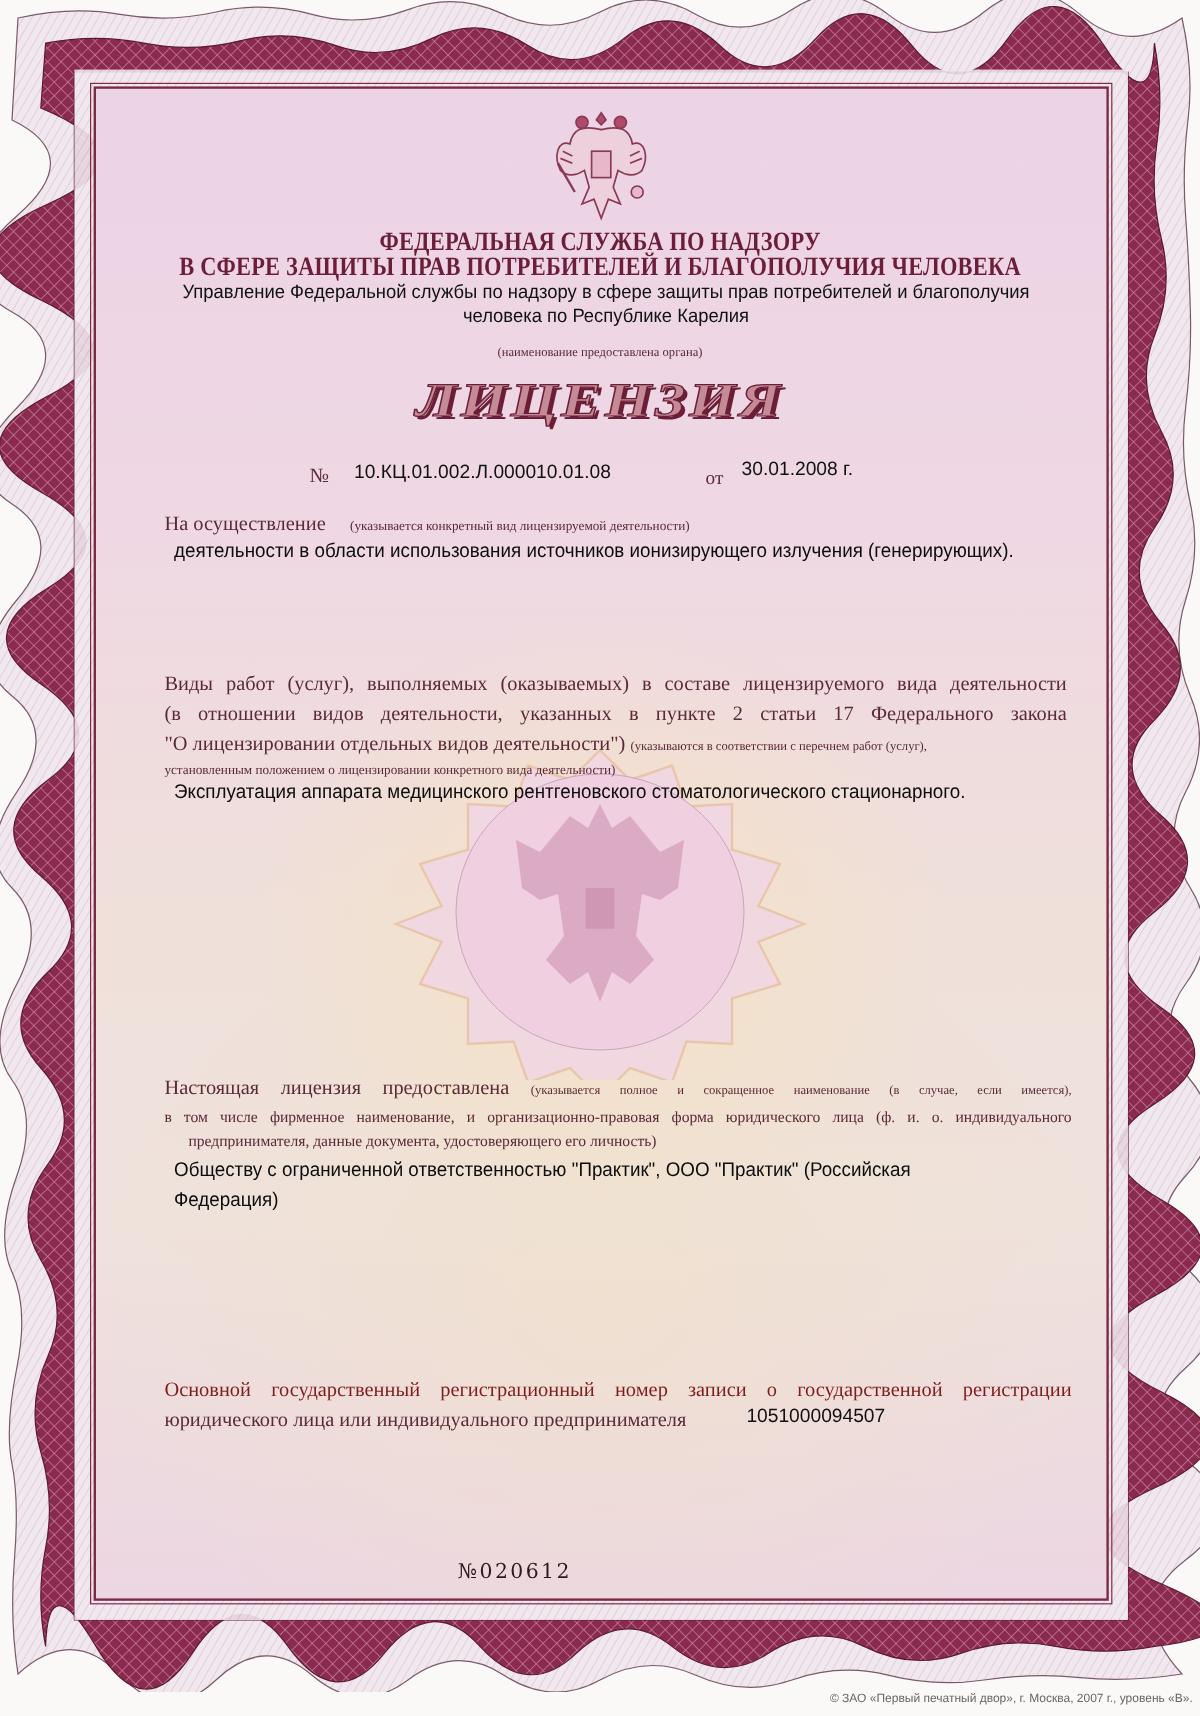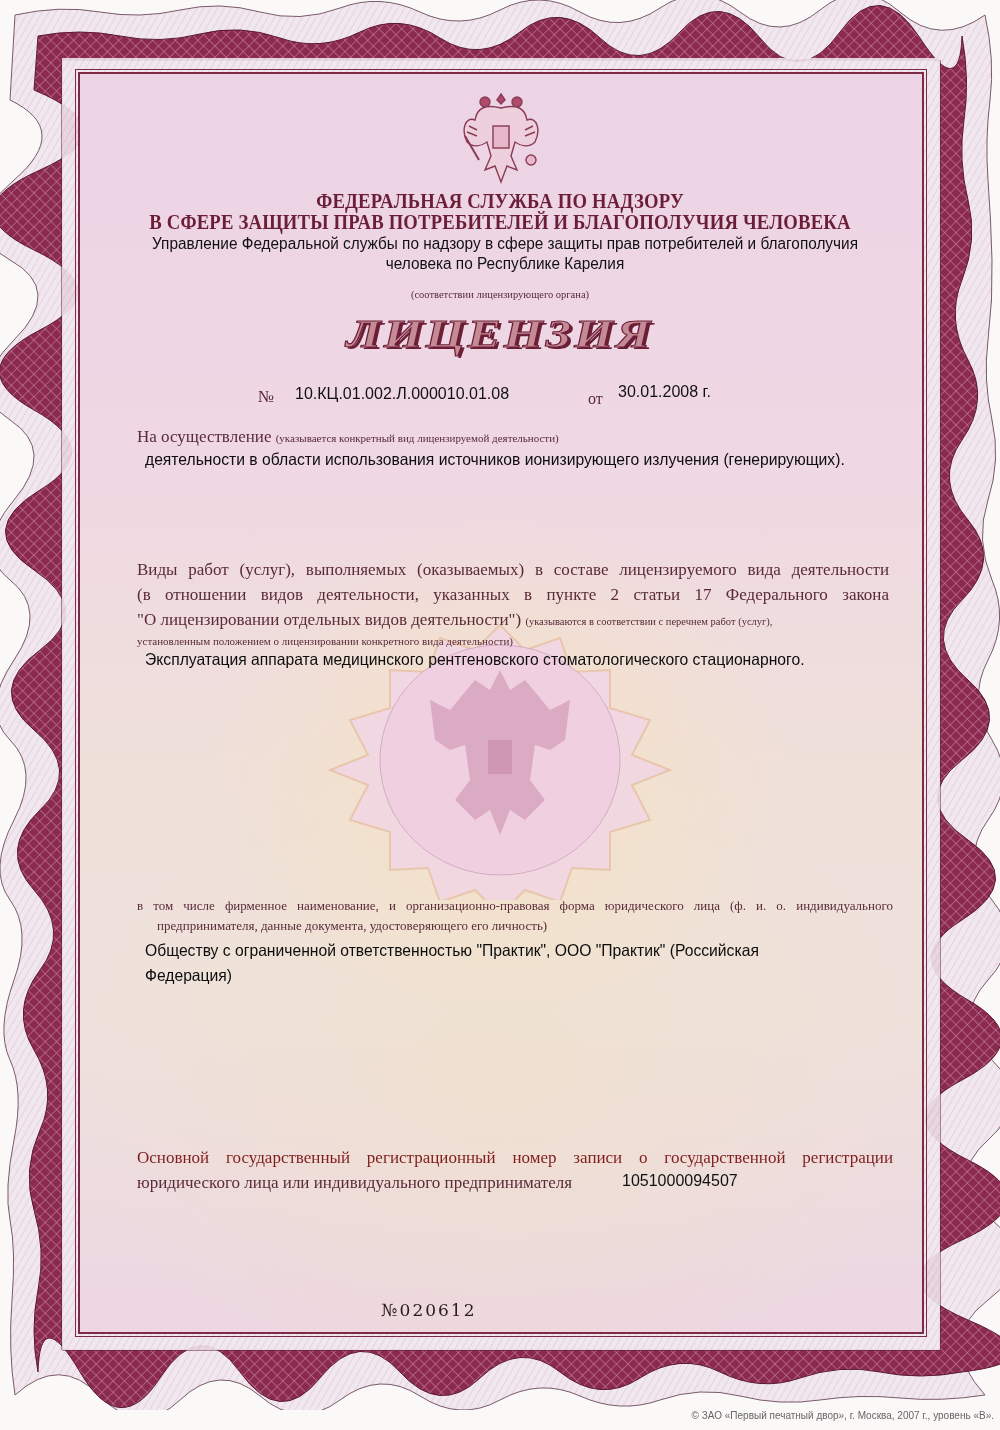--- a/index.html
+++ b/index.html
@@ -72,21 +72,21 @@
       position: absolute; left: 330px; top: 9px; font-family: "Liberation Serif", serif;
       font-size: 16px; color: #5a2a38; text-align: right;
     }
     .date-value {
       position: absolute; left: 360px; top: 2px; font-family: "Liberation Sans", sans-serif;
       font-size: 16px; color: #111;
     }
 
     .section { position: absolute; left: 137px; width: 760px; }
     .lbl { font-family: "Liberation Serif", serif; font-size: 17px; color: #5a2a38; transform-origin: left; }
-    .lbl .hint { font-size: 11px; }
+    .lbl .hint { font-size: 11px; margin-left: 16px; }
     .fill {
       font-family: "Liberation Sans", sans-serif; font-size: 16.5px; color: #0d0d0d;
       transform: scaleX(0.95); transform-origin: left; white-space: nowrap;
     }
 
     .s1 { top: 427px; }
     .s1 .fill { margin-top: 3px; margin-left: 8px; }
 
     .s2 { top: 557px; }
     .s2 .lbl-line { font-family: "Liberation Serif", serif; font-size: 17px; color: #5a2a38; line-height: 25px; text-align: justify; text-align-last: justify; width: 752px; }
@@ -170,21 +170,21 @@
       <circle cx="76" cy="74" r="5" fill="#e6b8ca"></circle>
       <path d="M14,40 L22,44 M12,46 L22,50 M70,44 L78,40 M70,50 L80,46"></path>
     </g>
   </svg>
 
   <div class="title1">ФЕДЕРАЛЬНАЯ СЛУЖБА ПО НАДЗОРУ</div>
   <div class="title2">В СФЕРЕ ЗАЩИТЫ ПРАВ ПОТРЕБИТЕЛЕЙ И БЛАГОПОЛУЧИЯ  ЧЕЛОВЕКА</div>
 
   <div class="agency l1">Управление Федеральной службы по надзору в сфере защиты прав потребителей и благополучия</div>
   <div class="agency l2">человека по Республике Карелия</div>
-  <div class="hint center">(соответствии лицензирующего органа)</div>
+  <div class="hint center">(наименование предоставлена органа)</div>
 
   <div class="license-word">ЛИЦЕНЗИЯ</div>
 
   <div class="number-row">
     <span class="num-sign">№</span>
     <span class="num-value">10.КЦ.01.002.Л.000010.01.08</span>
     <span class="ot-label">от</span>
     <span class="date-value">30.01.2008 г.</span>
   </div>
 
@@ -201,20 +201,24 @@
     <div class="lbl-line">(в отношении видов деятельности, указанных в пункте 2 статьи 17 Федерального закона</div>
     <div class="lbl-line last">
       <span>"О лицензировании отдельных видов деятельности")</span>
       <span class="hint">(указываются в соответствии с перечнем работ (услуг),</span>
     </div>
     <div class="small-line">установленным положением о лицензировании конкретного вида деятельности)</div>
     <div class="fill">Эксплуатация аппарата медицинского рентгеновского стоматологического стационарного.</div>
   </div>
 
   <div class="section s3">
+    <div class="lbl-line">
+      <span>Настоящая лицензия предоставлена</span>
+      <span class="hint">(указывается полное и сокращенное наименование (в случае, если имеется),</span>
+    </div>
     <div class="small-line">в том числе фирменное наименование, и организационно-правовая форма юридического лица (ф. и. о. индивидуального</div>
     <div class="small-line last">предпринимателя, данные документа, удостоверяющего его личность)</div>
     <div class="fill">Обществу с ограниченной ответственностью "Практик", ООО "Практик" (Российская</div>
     <div class="fill">Федерация)</div>
   </div>
 
   <div class="section s4">
     <div class="lbl-line">Основной государственный регистрационный номер записи о государственной регистрации</div>
     <div class="row2">
       <span class="lbl-inline">юридического лица или индивидуального предпринимателя</span>

